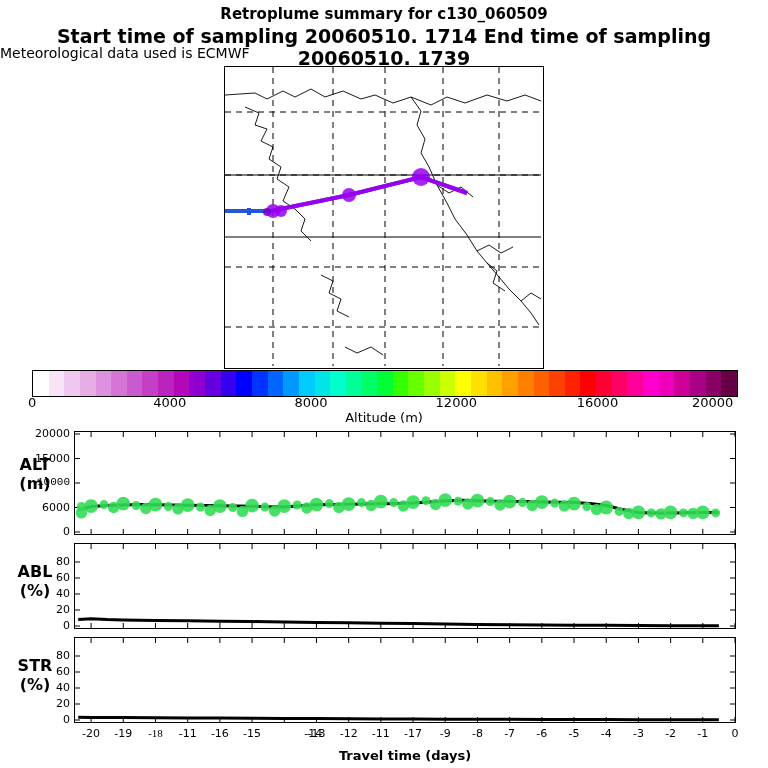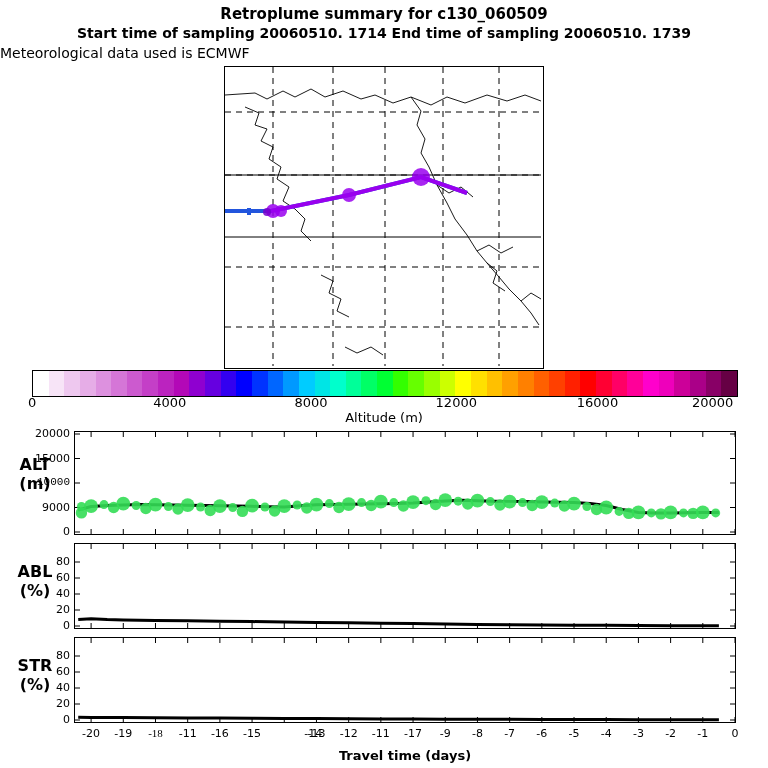--- a/index.html
+++ b/index.html
@@ -1,19 +1,19 @@
 <!DOCTYPE html>
 <html><head>
 <meta charset="utf-8">
 <style>
   html,body{margin:0;padding:0;}
   body{width:768px;height:768px;background:#ffffff;font-family:"DejaVu Sans",sans-serif;position:relative;overflow:hidden;}
   .abs{position:absolute;}
   .title{font-weight:bold;font-size:15px;color:#000;text-align:center;width:100%;}
-  .subtitle{font-weight:bold;font-size:14px;color:#000;text-align:center;width:100%;}
+  .subtitle{font-weight:bold;font-size:19px;color:#000;text-align:center;width:100%;}
   .subtitle2{font-weight:normal;font-size:14px;color:#000;text-align:left;width:100%;}
 
   
   #map{left:224px;top:66px;width:318px;height:301px;border:1px solid #000;background:#ffffff;overflow:hidden;}
 
   
   #cbar{left:32px;top:370px;width:704px;height:25px;border:1px solid #000;display:flex;}
   #cbar div{flex:1 1 auto;height:100%;}
   .cbtick{position:absolute;top:395px;font-size:13px;color:#000;}
   #cblabel{position:absolute;top:410px;width:100%;text-align:center;font-size:13px;color:#000;}
@@ -374,21 +374,21 @@
     <line x1="660" y1="50" x2="655" y2="50" stroke="#000" stroke-width="1"></line>
     <line x1="0" y1="34" x2="5" y2="34" stroke="#000" stroke-width="1"></line>
     <line x1="660" y1="34" x2="655" y2="34" stroke="#000" stroke-width="1"></line>
     <line x1="0" y1="18" x2="5" y2="18" stroke="#000" stroke-width="1"></line>
     <line x1="660" y1="18" x2="655" y2="18" stroke="#000" stroke-width="1"></line>
     <path d="M3.219512195121997,79.2 L16.097560975609756,79.44 L48.292682926829265,79.6 L80.48780487804878,79.76 L112.6829268292683,79.92 L144.8780487804878,80.08 L177.07317073170734,80.24 L209.26829268292684,80.4 L241.46341463414635,80.56 L273.6585365853658,80.72 L305.8536585365854,80.88 L338.0487804878049,81.04 L370.24390243902445,81.2 L402.4390243902439,81.28 L434.6341463414634,81.36 L466.8292682926829,81.44 L499.0243902439024,81.52 L531.219512195122,81.6 L563.4146341463414,81.68 L595.609756097561,81.76 L627.8048780487804,81.84 L643.9024390243902,81.84" fill="none" stroke="#000000" stroke-width="3"></path>
   </svg>
 
 <div id="ytick-layer">
     <div class="ytick" style="left: 22px; width: 48px; top: 525px;">0</div>
-    <div class="ytick" style="left: 22px; width: 48px; top: 500.5px;">9000</div>
+    <div class="ytick" style="left: 22px; width: 48px; top: 500.5px;">6000</div>
     <div class="ytick" style="left: 22px; width: 48px; top: 476px; font-family: Liberation Mono, monospace;">10000</div>
     <div class="ytick" style="left: 22px; width: 48px; top: 451.5px;">15000</div>
     <div class="ytick" style="left: 22px; width: 48px; top: 427px;">20000</div>
     <div class="ytick" style="left: 22px; width: 48px; top: 619px;">0</div>
     <div class="ytick" style="left: 22px; width: 48px; top: 603px;">20</div>
     <div class="ytick" style="left: 22px; width: 48px; top: 587px;">40</div>
     <div class="ytick" style="left: 22px; width: 48px; top: 571px;">60</div>
     <div class="ytick" style="left: 22px; width: 48px; top: 555px;">80</div>
     <div class="ytick" style="left: 22px; width: 48px; top: 713px;">0</div>
     <div class="ytick" style="left: 22px; width: 48px; top: 697px;">20</div>

